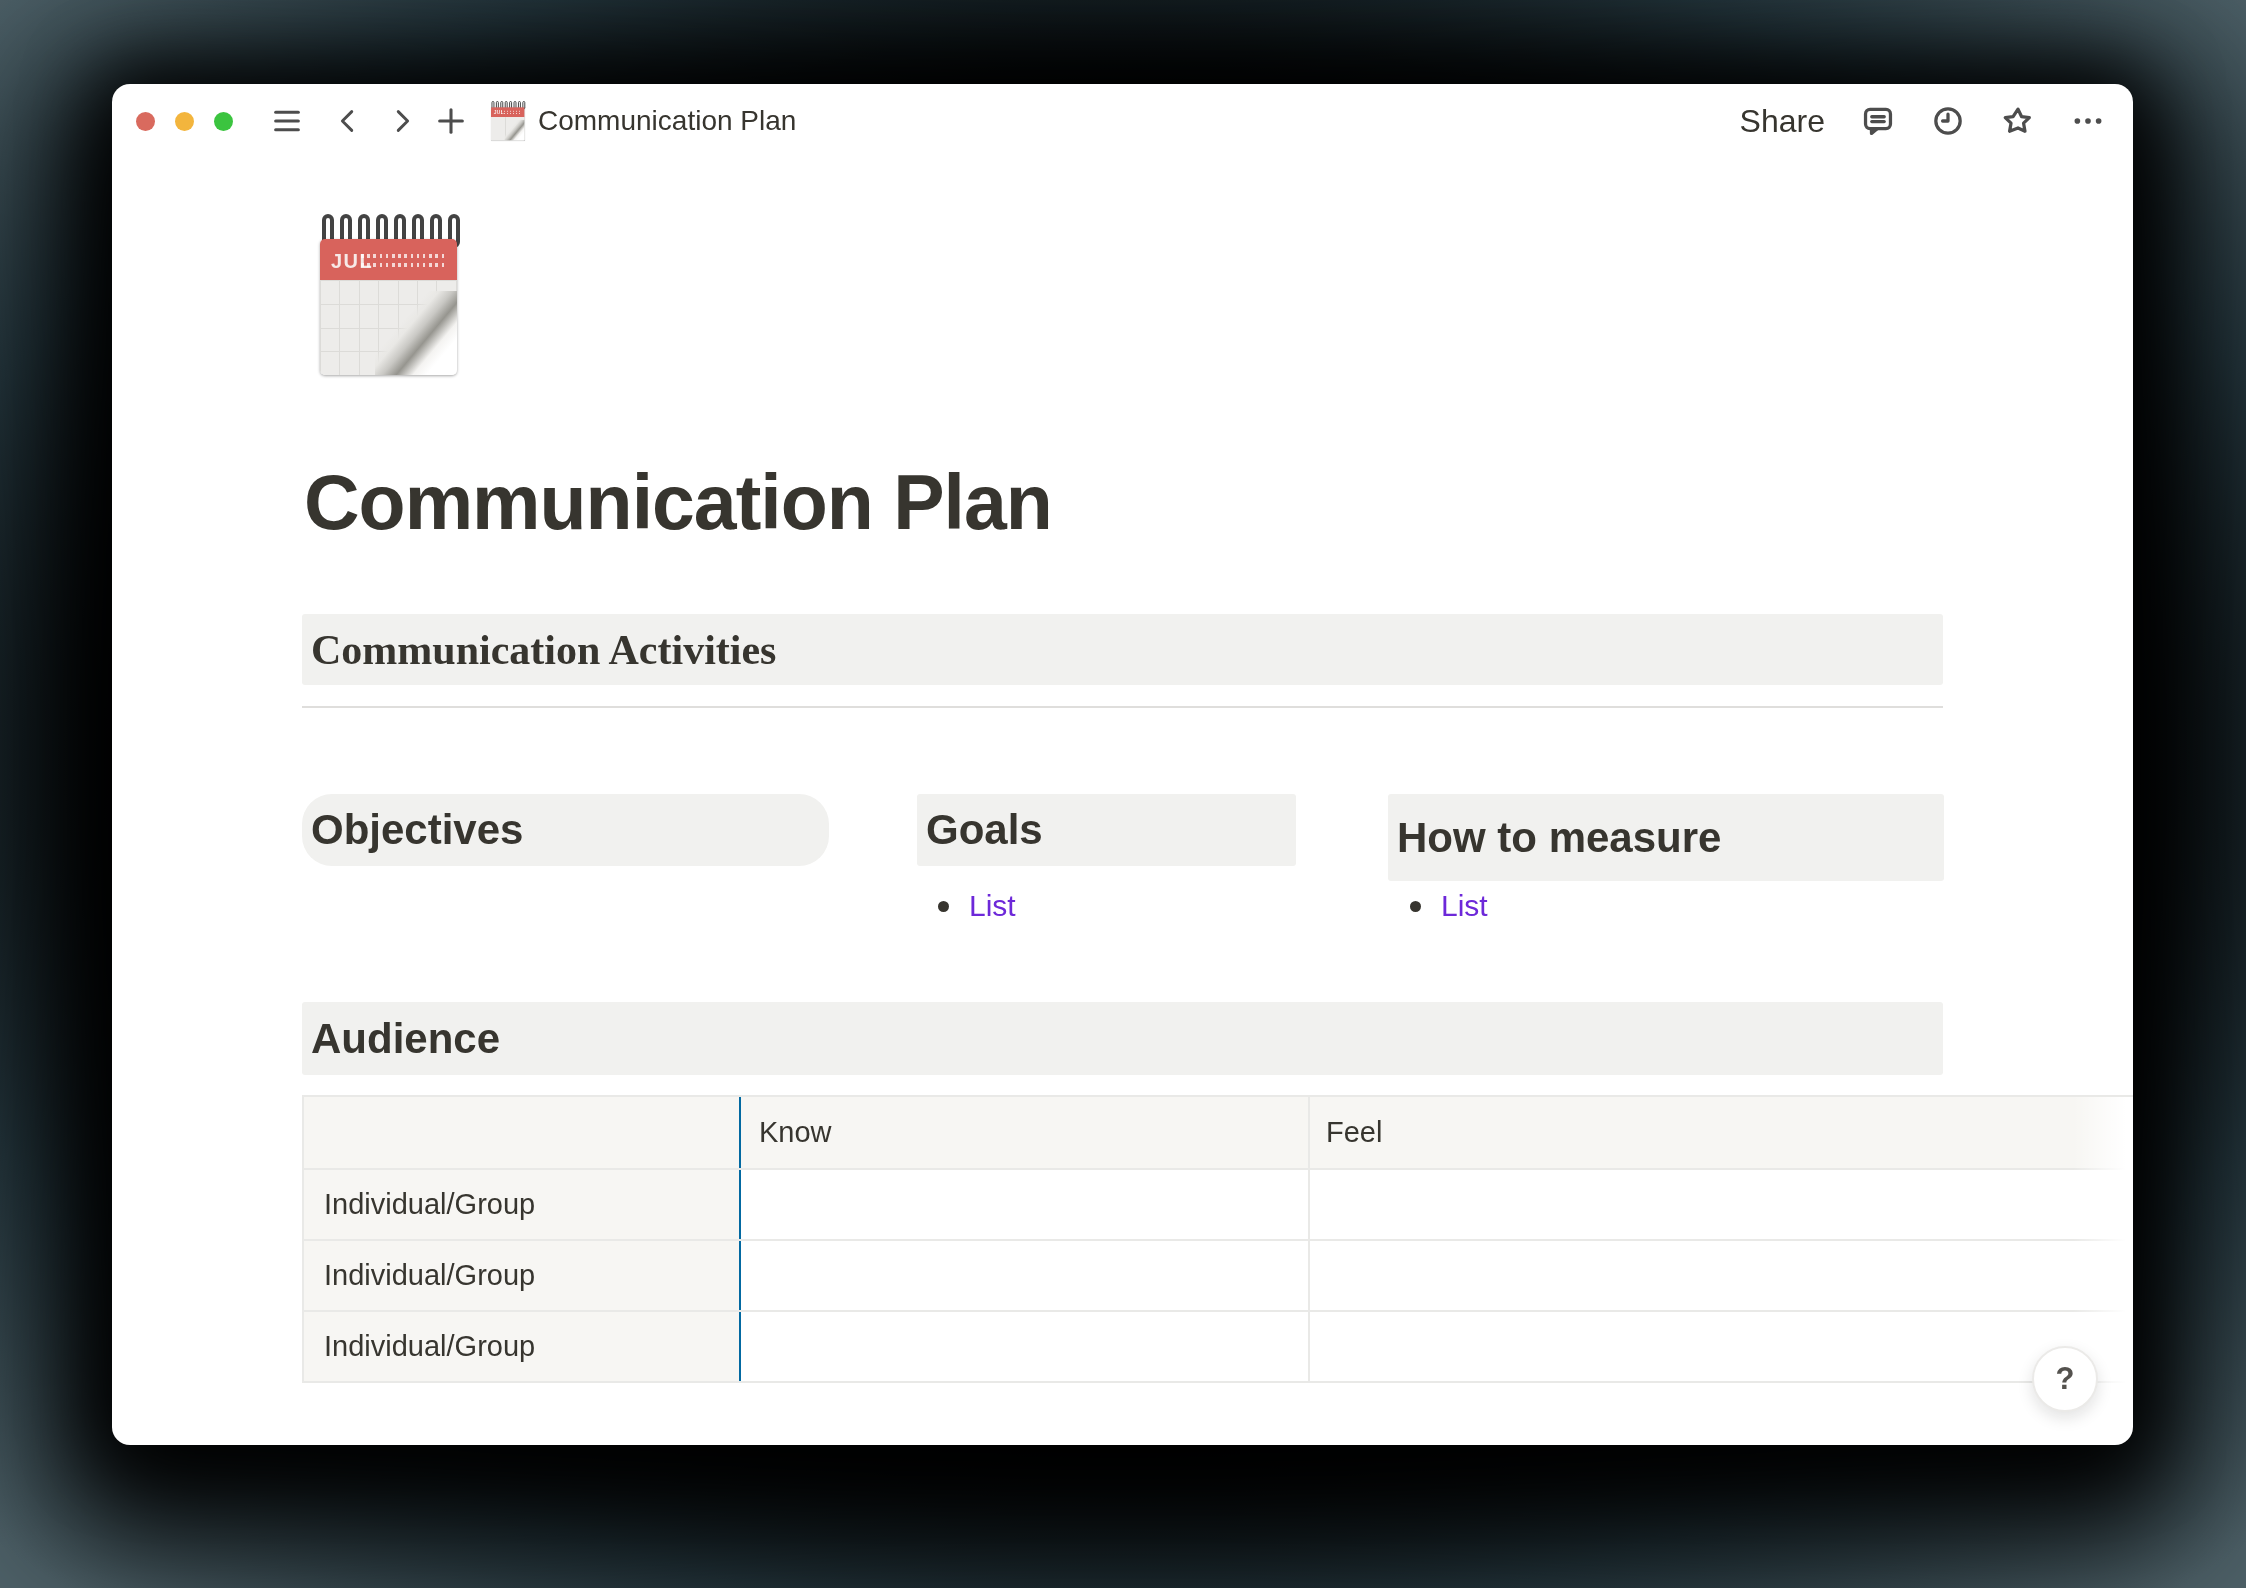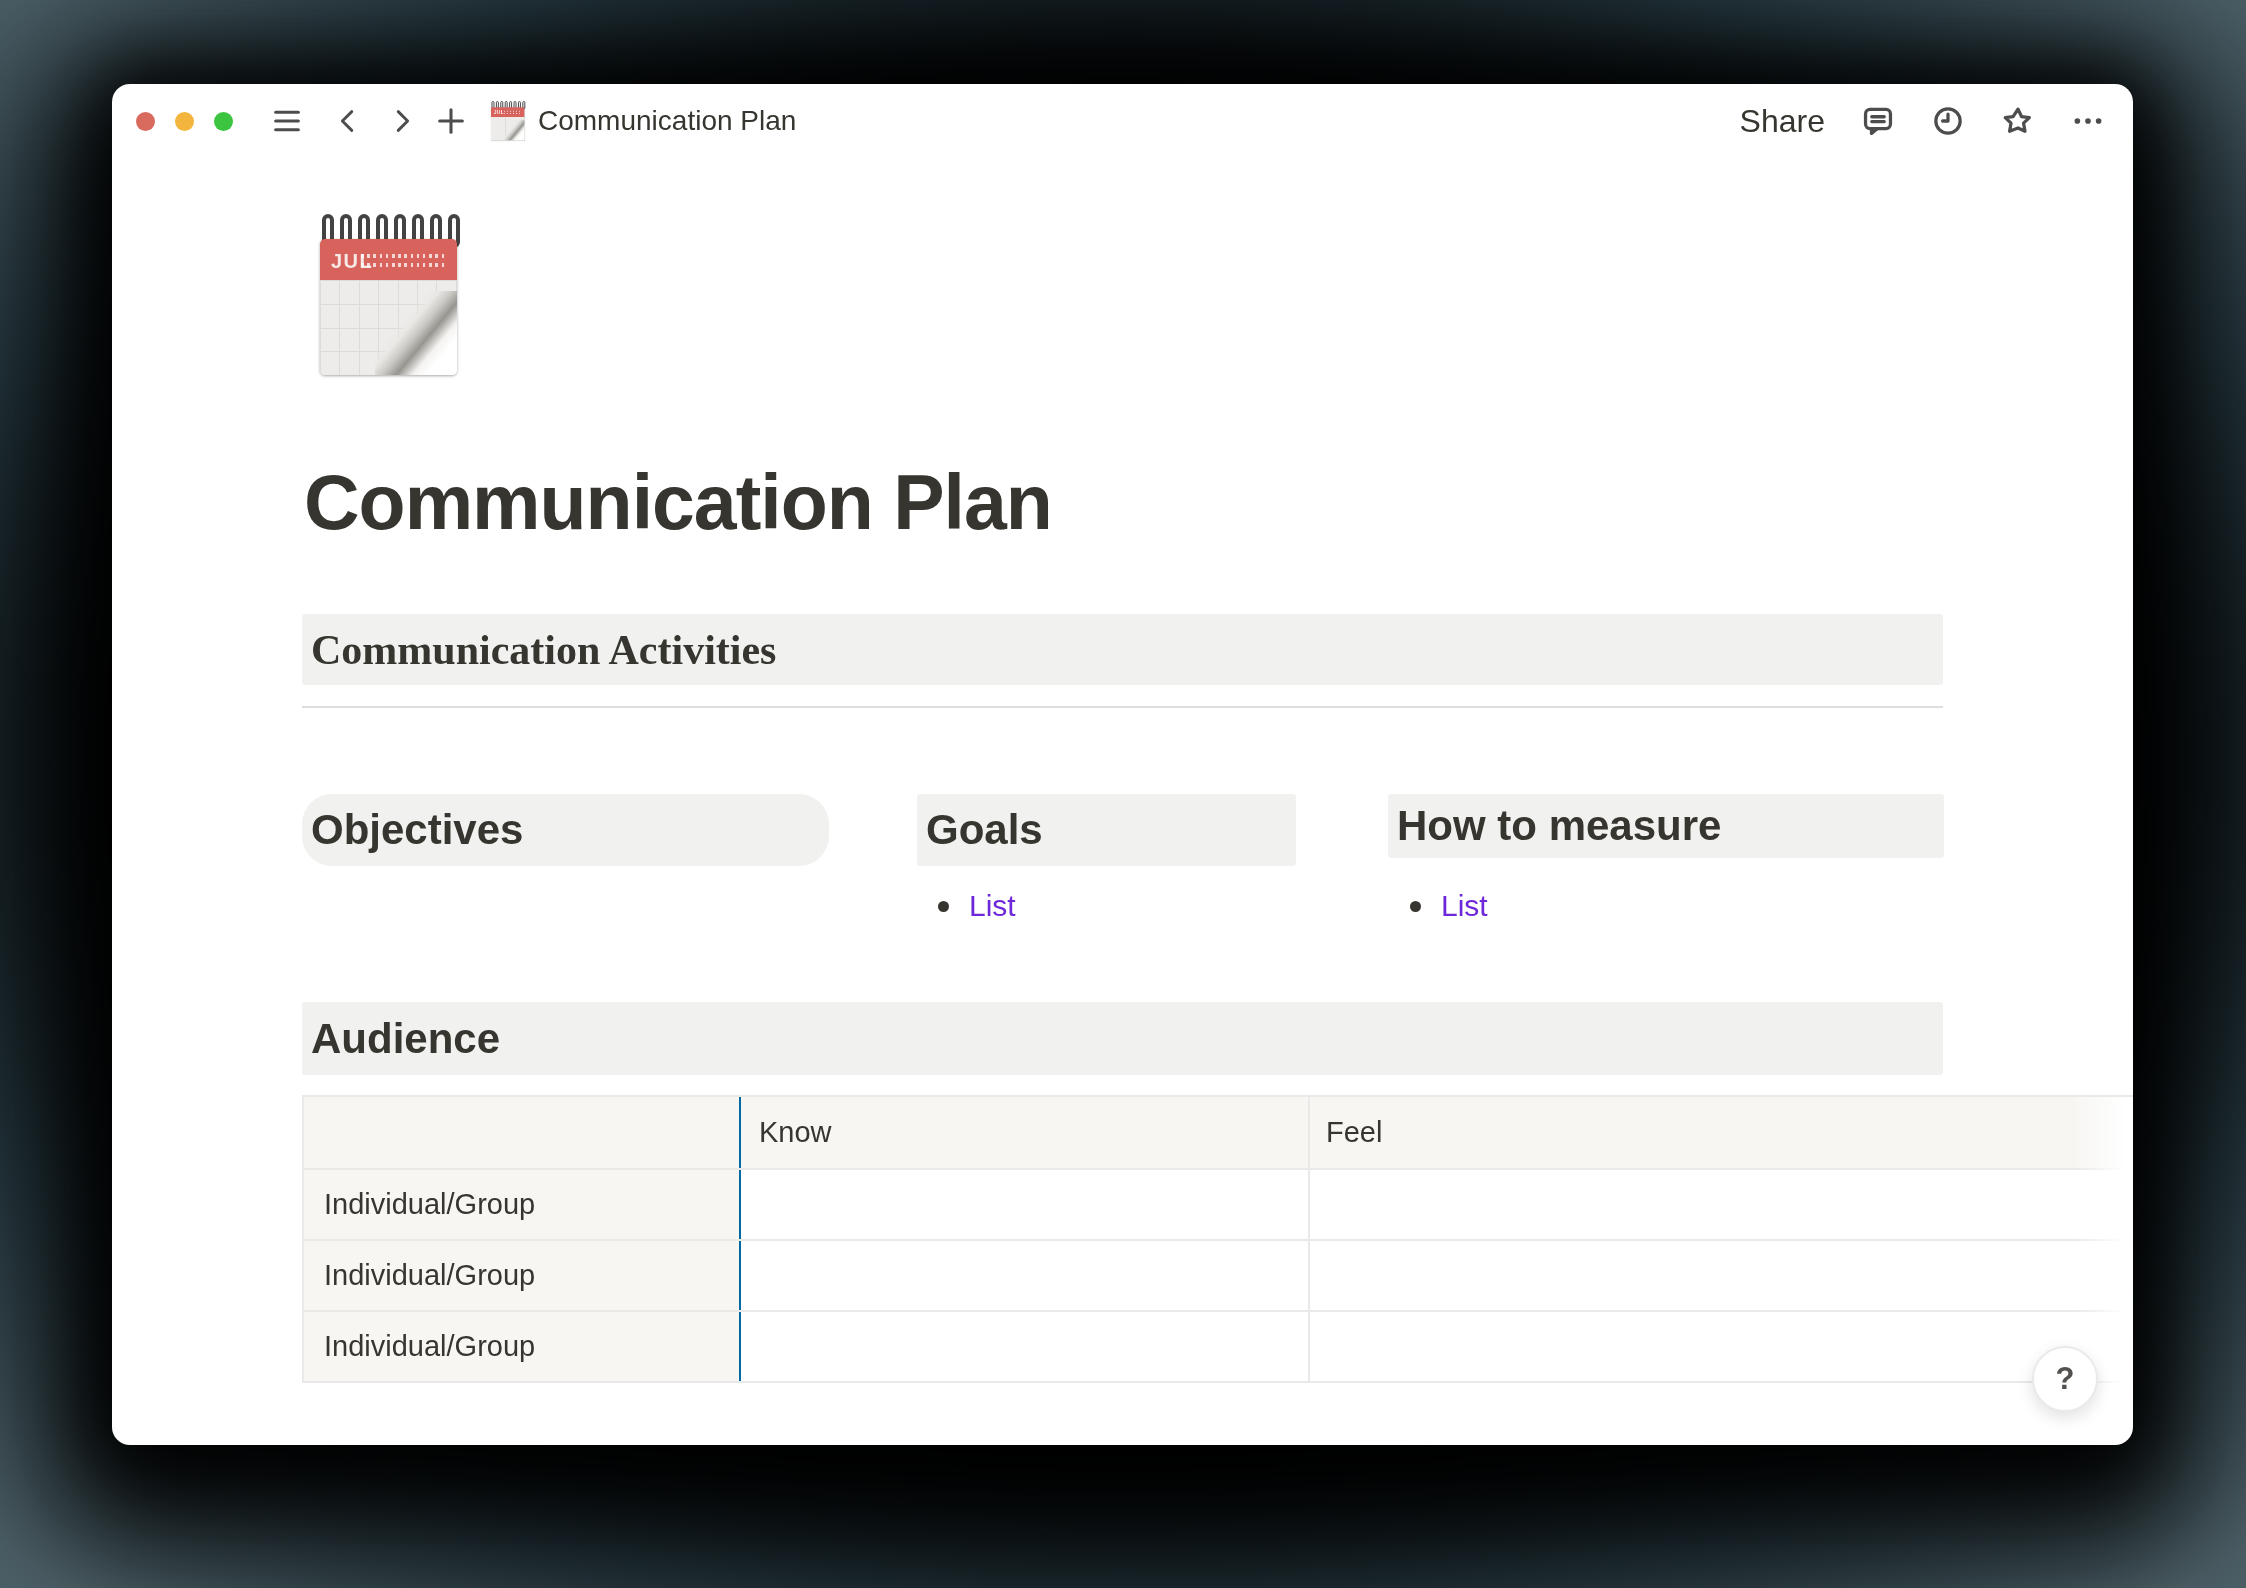--- a/index.html
+++ b/index.html
@@ -97,21 +97,21 @@
   }
 
   .hblock {
     position:absolute; background:#F1F1EF; border-radius:3px;
     display:flex; align-items:center; padding-left:9px;
     font-size:42px; font-weight:700; color:#37352F; cursor:text;
   }
   .hb-activities { left:190px; top:530px;  width:1641px; height:71px;font-family:Liberation Serif, serif; }
   .hb-objectives { left:190px; top:710px;  width:527px;  height:72px;border-radius:30px; }
   .hb-goals      { left:805px; top:710px;  width:379px;  height:72px; }
-  .hb-measure    { left:1276px; top:710px; width:556px;  height:64px; }
+  .hb-measure    { left:1276px; top:710px; width:556px;  height:87px; }
   .hb-audience   { left:190px; top:918px;  width:1641px; height:73px; }
 
   .divider { position:absolute; left:190px; top:622px; width:1641px; height:2px; background:#DFDEDC; }
 
   .bullet-item {
     position:absolute; top:800px; height:44px; display:flex; align-items:center;
     font-size:30px; color:#6d28d9; cursor:text;
   }
   .bi-goals   { left:826px; }
   .bi-measure { left:1298px; }

